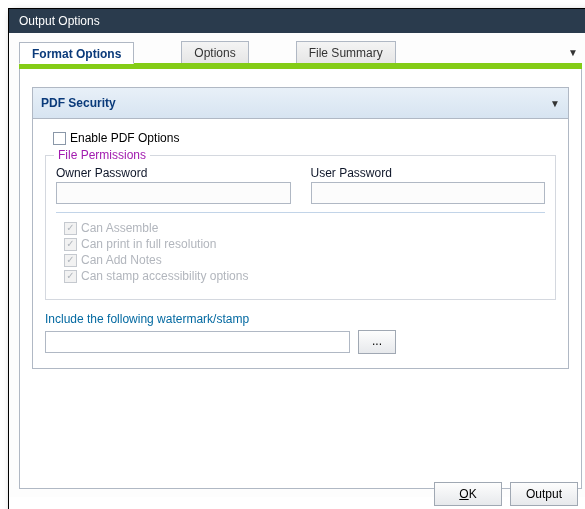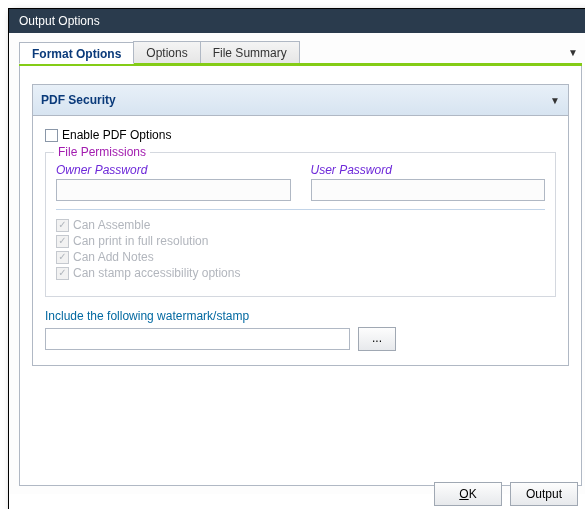--- a/index.html
+++ b/index.html
@@ -1,36 +1,36 @@
 <!DOCTYPE html>
 <html><head>
 <meta charset="utf-8">
 <style>
   * { box-sizing: border-box; font-family: "Segoe UI", Tahoma, sans-serif; font-size: 12px; }
   body { margin: 0; padding: 8px; background: #fff; }
   .window { width: 585px; height: 509px; border: 1px solid #000; box-shadow: 4px 4px 8px rgba(0,0,0,0.4); background: #fff; position: relative; }
   .titlebar { background: #2a3b4d; color: #fff; padding: 4px 10px; height: 24px; line-height: 16px; }
   .body { padding: 8px 10px; background: #fdfdfd; }
-  .tabs-outer { display: flex; border-bottom: 3px solid #84cc16; position: relative; }
+  .tabs-outer { display: flex; border-bottom: 6px solid #84cc16; position: relative; gap: 48px; }
   .tab { padding: 4px 12px; border: 1px solid #b0b8c4; border-bottom: none; background: linear-gradient(#f4f4f4,#e6e6e6); color: #333; margin-right: -1px; height: 22px; cursor: pointer; }
   .tab.active { background: #fff; color: #0a3a7a; font-weight: bold; position: relative; top: 1px; border-bottom: 1px solid #fff; }
   .tabs-dropdown { margin-left: auto; width: 18px; text-align: center; font-size: 10px; color: #333; cursor: pointer; align-self: center; }
   .tab-pane { border: 1px solid #b0b8c4; border-top: none; padding: 18px 12px 12px 12px; height: 420px; background: #fff; }
   .section-header { display: flex; border: 1px solid #b0b8c4; background: linear-gradient(#e8f0f8,#d7e4f1); color: #0a3a7a; font-weight: bold; padding: 4px 8px; height: 32px; align-items: center; }
   .section-dropdown { margin-left: auto; font-size: 10px; color: #333; cursor: pointer; }
   .section-body { border: 1px solid #b0b8c4; border-top: none; padding: 10px 12px 14px 12px; background: #fff; }
-  .checkbox-row { display: flex; align-items: center; gap: 4px; margin: 2px 0; }
+  .checkbox-row { display: flex; align-items: center; gap: 4px; margin: 2px 8px; }
   .cb { width: 13px; height: 13px; border: 1px solid #8a97a8; background: #fff; display: inline-flex; align-items: center; justify-content: center; font-size: 10px; line-height: 1; }
   .cb.disabled { background: #f2f2f2; border-color: #c5c9cf; color: #b0b5bc; }
   .cb.disabled::after { content: "✓"; color: #b0b5bc; font-size: 10px; }
   .fieldset { border: 1px solid #d4d8df; margin-top: 10px; padding: 10px 10px 14px 10px; position: relative; }
   .fieldset .legend { position: absolute; top: -8px; left: 8px; background: #fff; padding: 0 4px; color: #a21caf; }
   .form-row { display: flex; gap: 20px; margin-bottom: 6px; }
   .form-col { flex: 1; display: flex; flex-direction: column; }
-  .lbl { color: #6d28d9; margin-bottom: 2px; font-style: italic; }
+  .lbl { color: #0f172a; margin-bottom: 2px; }
   .txt { height: 22px; border: 1px solid #b0b8c4; background: #fff; padding: 2px 4px; }
   .txt.disabled { background: #fcfcfc; }
   .hr { border-top: 1px solid #c2d4e8; margin: 8px 0 6px 0; }
   .perm-grid { display: flex; }
   .perm-col { flex: 1; }
   .perm-col .checkbox-row span { color: #b2b6bd; }
   .watermark { margin-top: 12px; }
   .watermark .lbl2 { color: #0369a1; margin-bottom: 4px; display: block; }
   .watermark-row { display: flex; gap: 8px; align-items: center; }
   .watermark-row .txt { flex: 1; max-width: 305px; }

